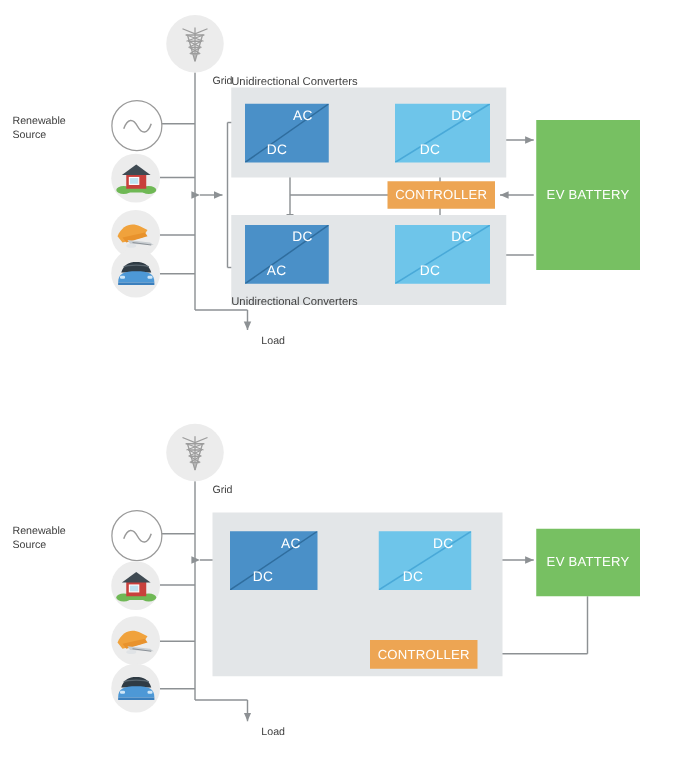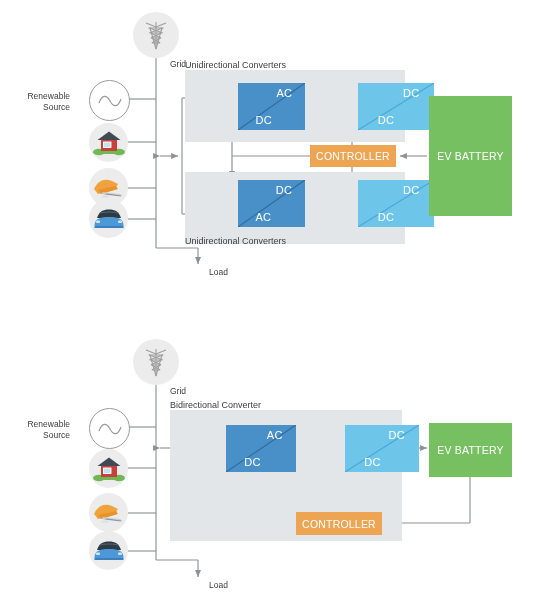--- a/index.html
+++ b/index.html
@@ -8,36 +8,36 @@
        -webkit-font-smoothing:antialiased;}
 
   .diagram{position:absolute;left:0;width:548px;height:304px;}
   #diagram-top{top:0;}
   #diagram-bottom{top:305px;}
 
   .svg-layer{position:absolute;left:0;top:0;width:548px;height:304px;}
 
   
   .panel{position:absolute;background:#e3e6e8;}
-  .conv{position:absolute;overflow:hidden;margin-left:42px;}
+  .conv{position:absolute;overflow:hidden;}
   .conv .diag{position:absolute;left:0;top:0;width:100%;height:100%;}
   .conv .lbl{position:absolute;color:#ffffff;font-size:11px;letter-spacing:.3px;}
   .conv .lbl.tr{right:19%;top:9%;}
   .conv .lbl.bl{left:26%;bottom:9%;}
 
   .ctrl{position:absolute;display:flex;align-items:center;justify-content:center;
         color:#ffffff;font-size:10.5px;letter-spacing:.2px;}
   .batt{position:absolute;display:flex;align-items:center;justify-content:center;
         color:#ffffff;font-size:10.5px;letter-spacing:.2px;}
 
   
   .cap{position:absolute;color:#404040;font-size:9px;white-space:nowrap;}
   .cap-c{text-align:left;}
   .side-label{position:absolute;color:#3d3d3d;font-size:8.5px;line-height:11px;
-              text-align:right;white-space:nowrap;}
+              white-space:nowrap;}
   .node-label{position:absolute;color:#3d3d3d;font-size:8.5px;text-align:right;
               white-space:nowrap;}
 
   
   .icon-circle{position:absolute;border-radius:50%;background:#ececec;
                display:flex;align-items:center;justify-content:center;}
   .ac-circle{position:absolute;border-radius:50%;background:#ffffff;
              border:1.3px solid #9a9a9a;display:flex;align-items:center;justify-content:center;}
 </style>
 </head>
@@ -223,21 +223,20 @@
 
       <line x1="340" y1="207" x2="340" y2="170" marker-end="url(#ar)"></line>
 
       <line x1="296" y1="218" x2="215" y2="218"></line>
       <line x1="215" y1="218" x2="215" y2="170" marker-end="url(#ar)"></line>
     </g>
   </svg>
 
   <div class="panel" style="left:170px;top:105px;width:232px;height:131px;"></div>
 
-  <div class="cap cap-c" style="left:170px;top:95px;width:232px;">Bidirectional Converter</div>
 
   <div class="conv" style="left:184px;top:120px;width:70px;height:47px;background:#4a90c8;">
     <svg class="diag" viewBox="0 0 70 47" preserveAspectRatio="none">
       <line x1="0" y1="47" x2="70" y2="0" stroke="#2f6d9e" stroke-width="1.2"></line>
       </svg>
     <span class="lbl tr">AC</span>
     <span class="lbl bl">DC</span>
   </div>
 
   <div class="conv" style="left:303px;top:120px;width:74px;height:47px;background:#6ec5ea;">

